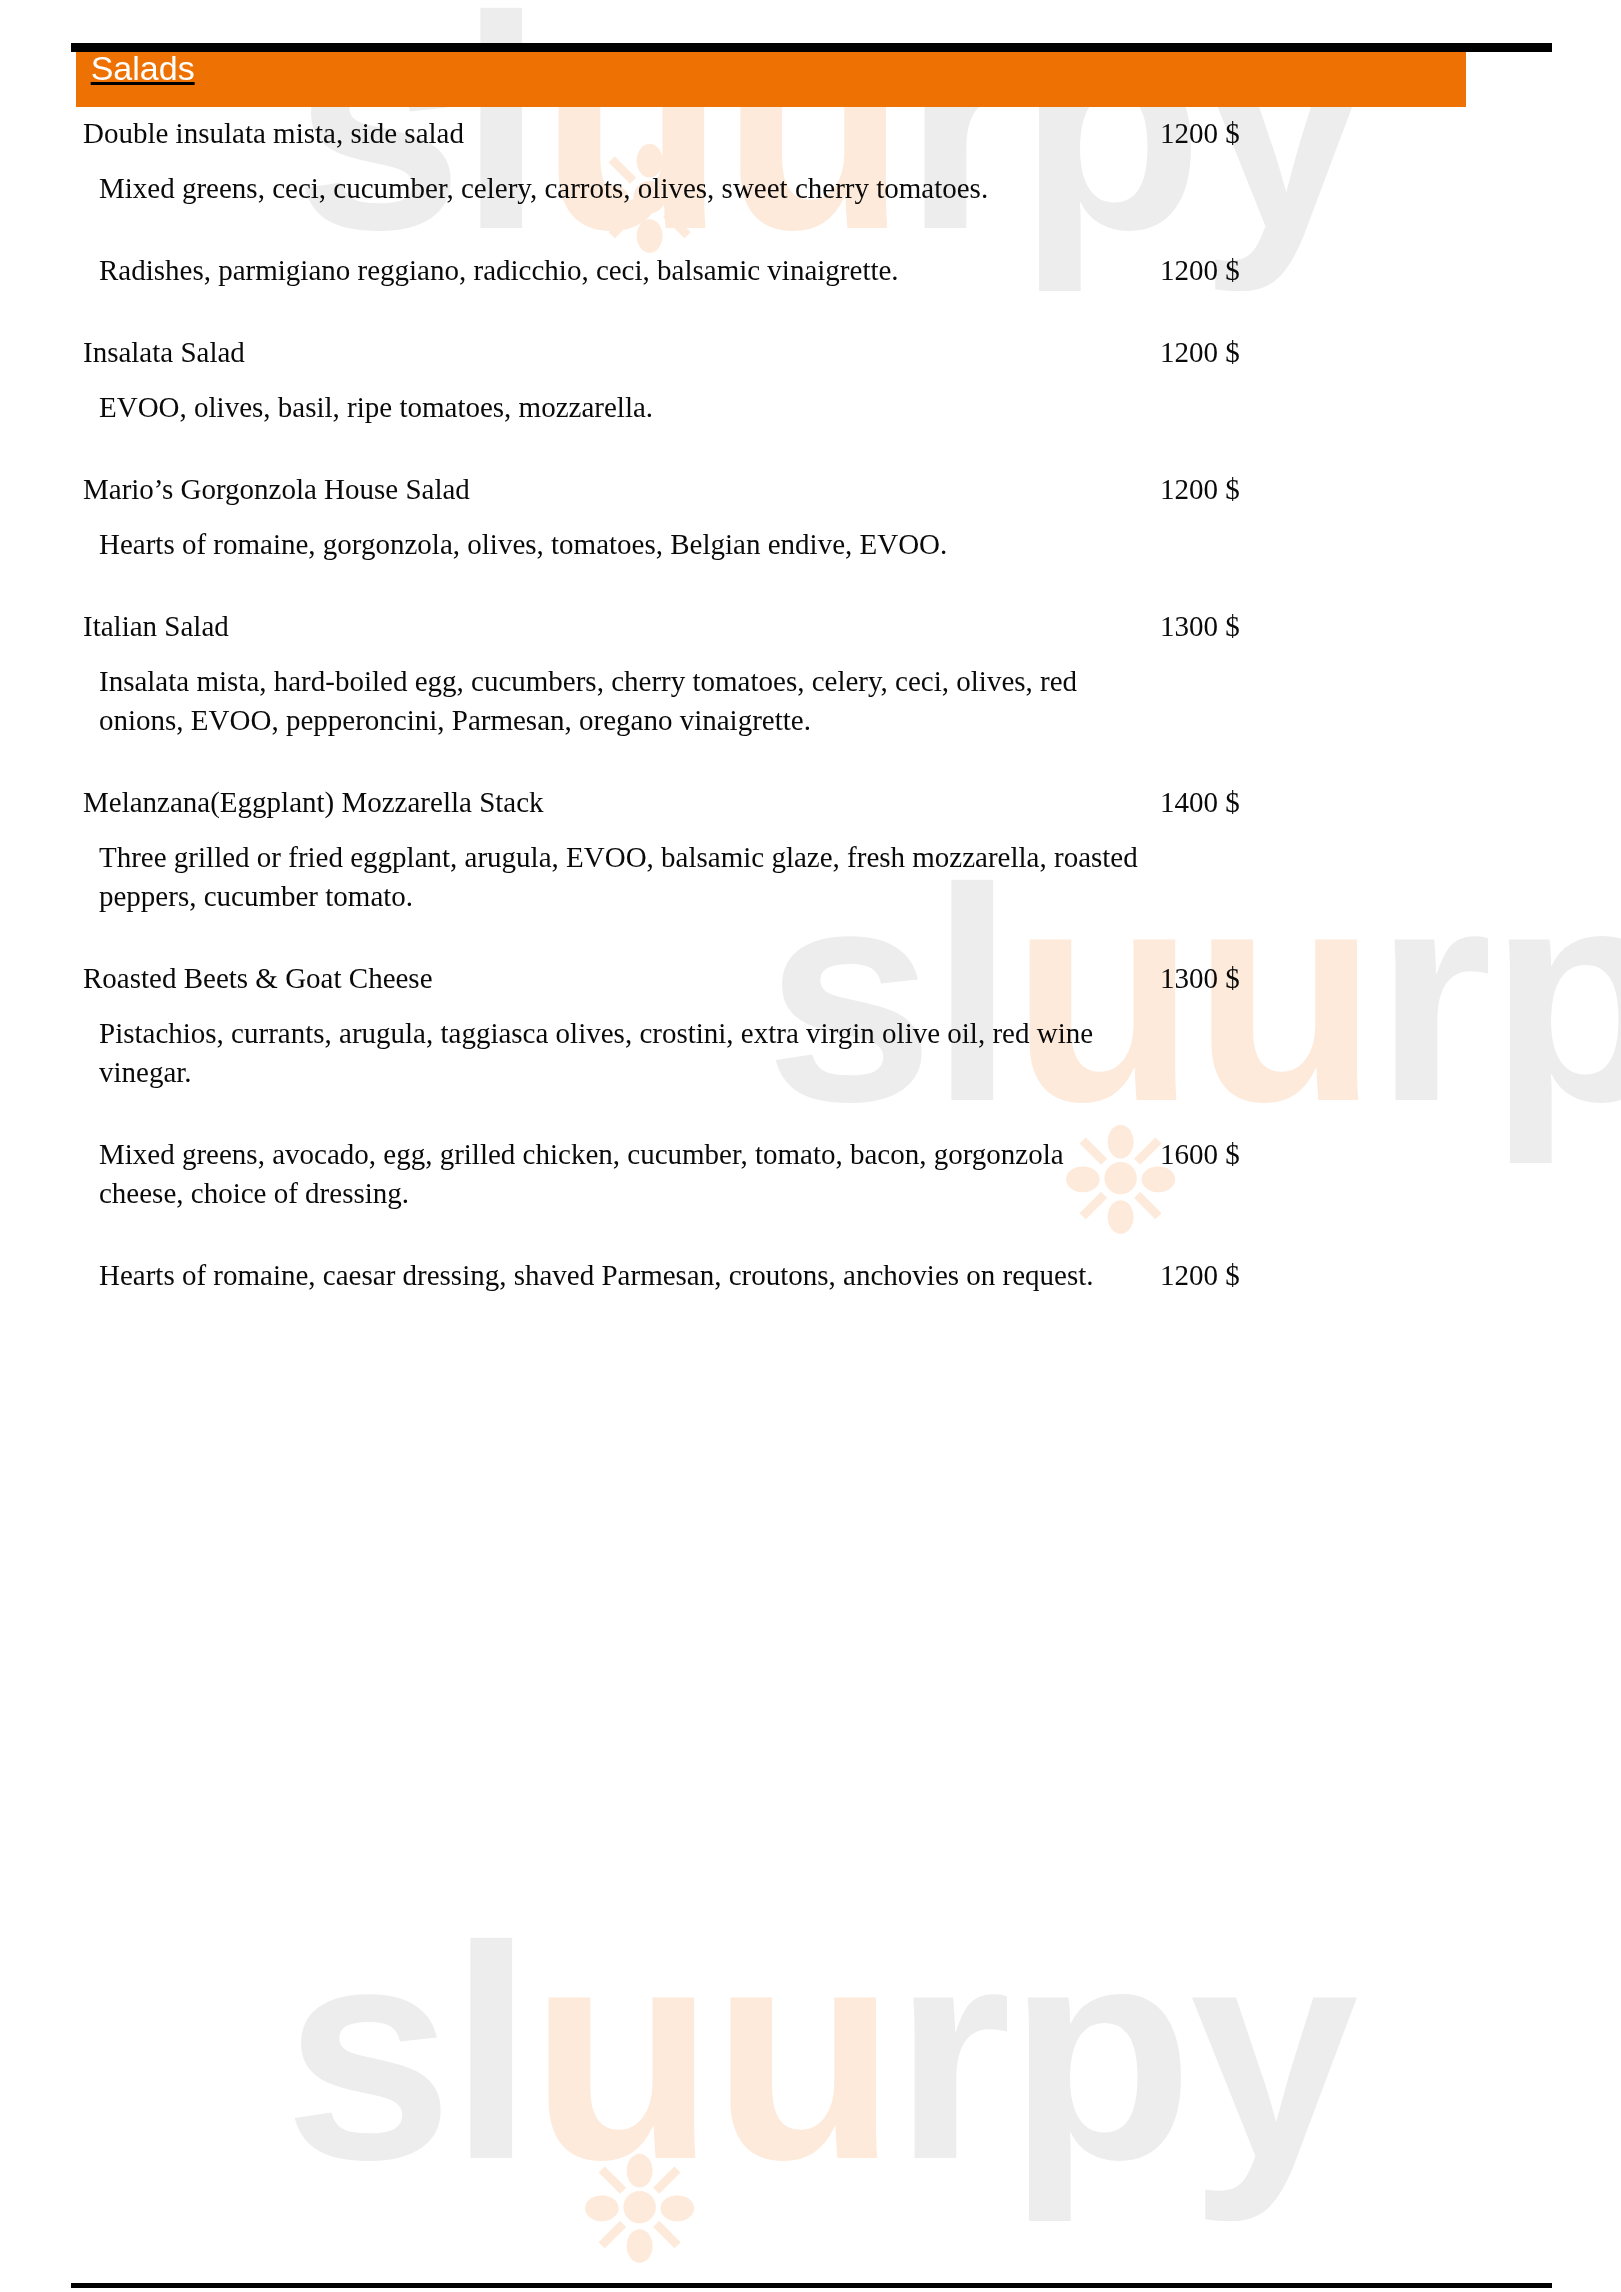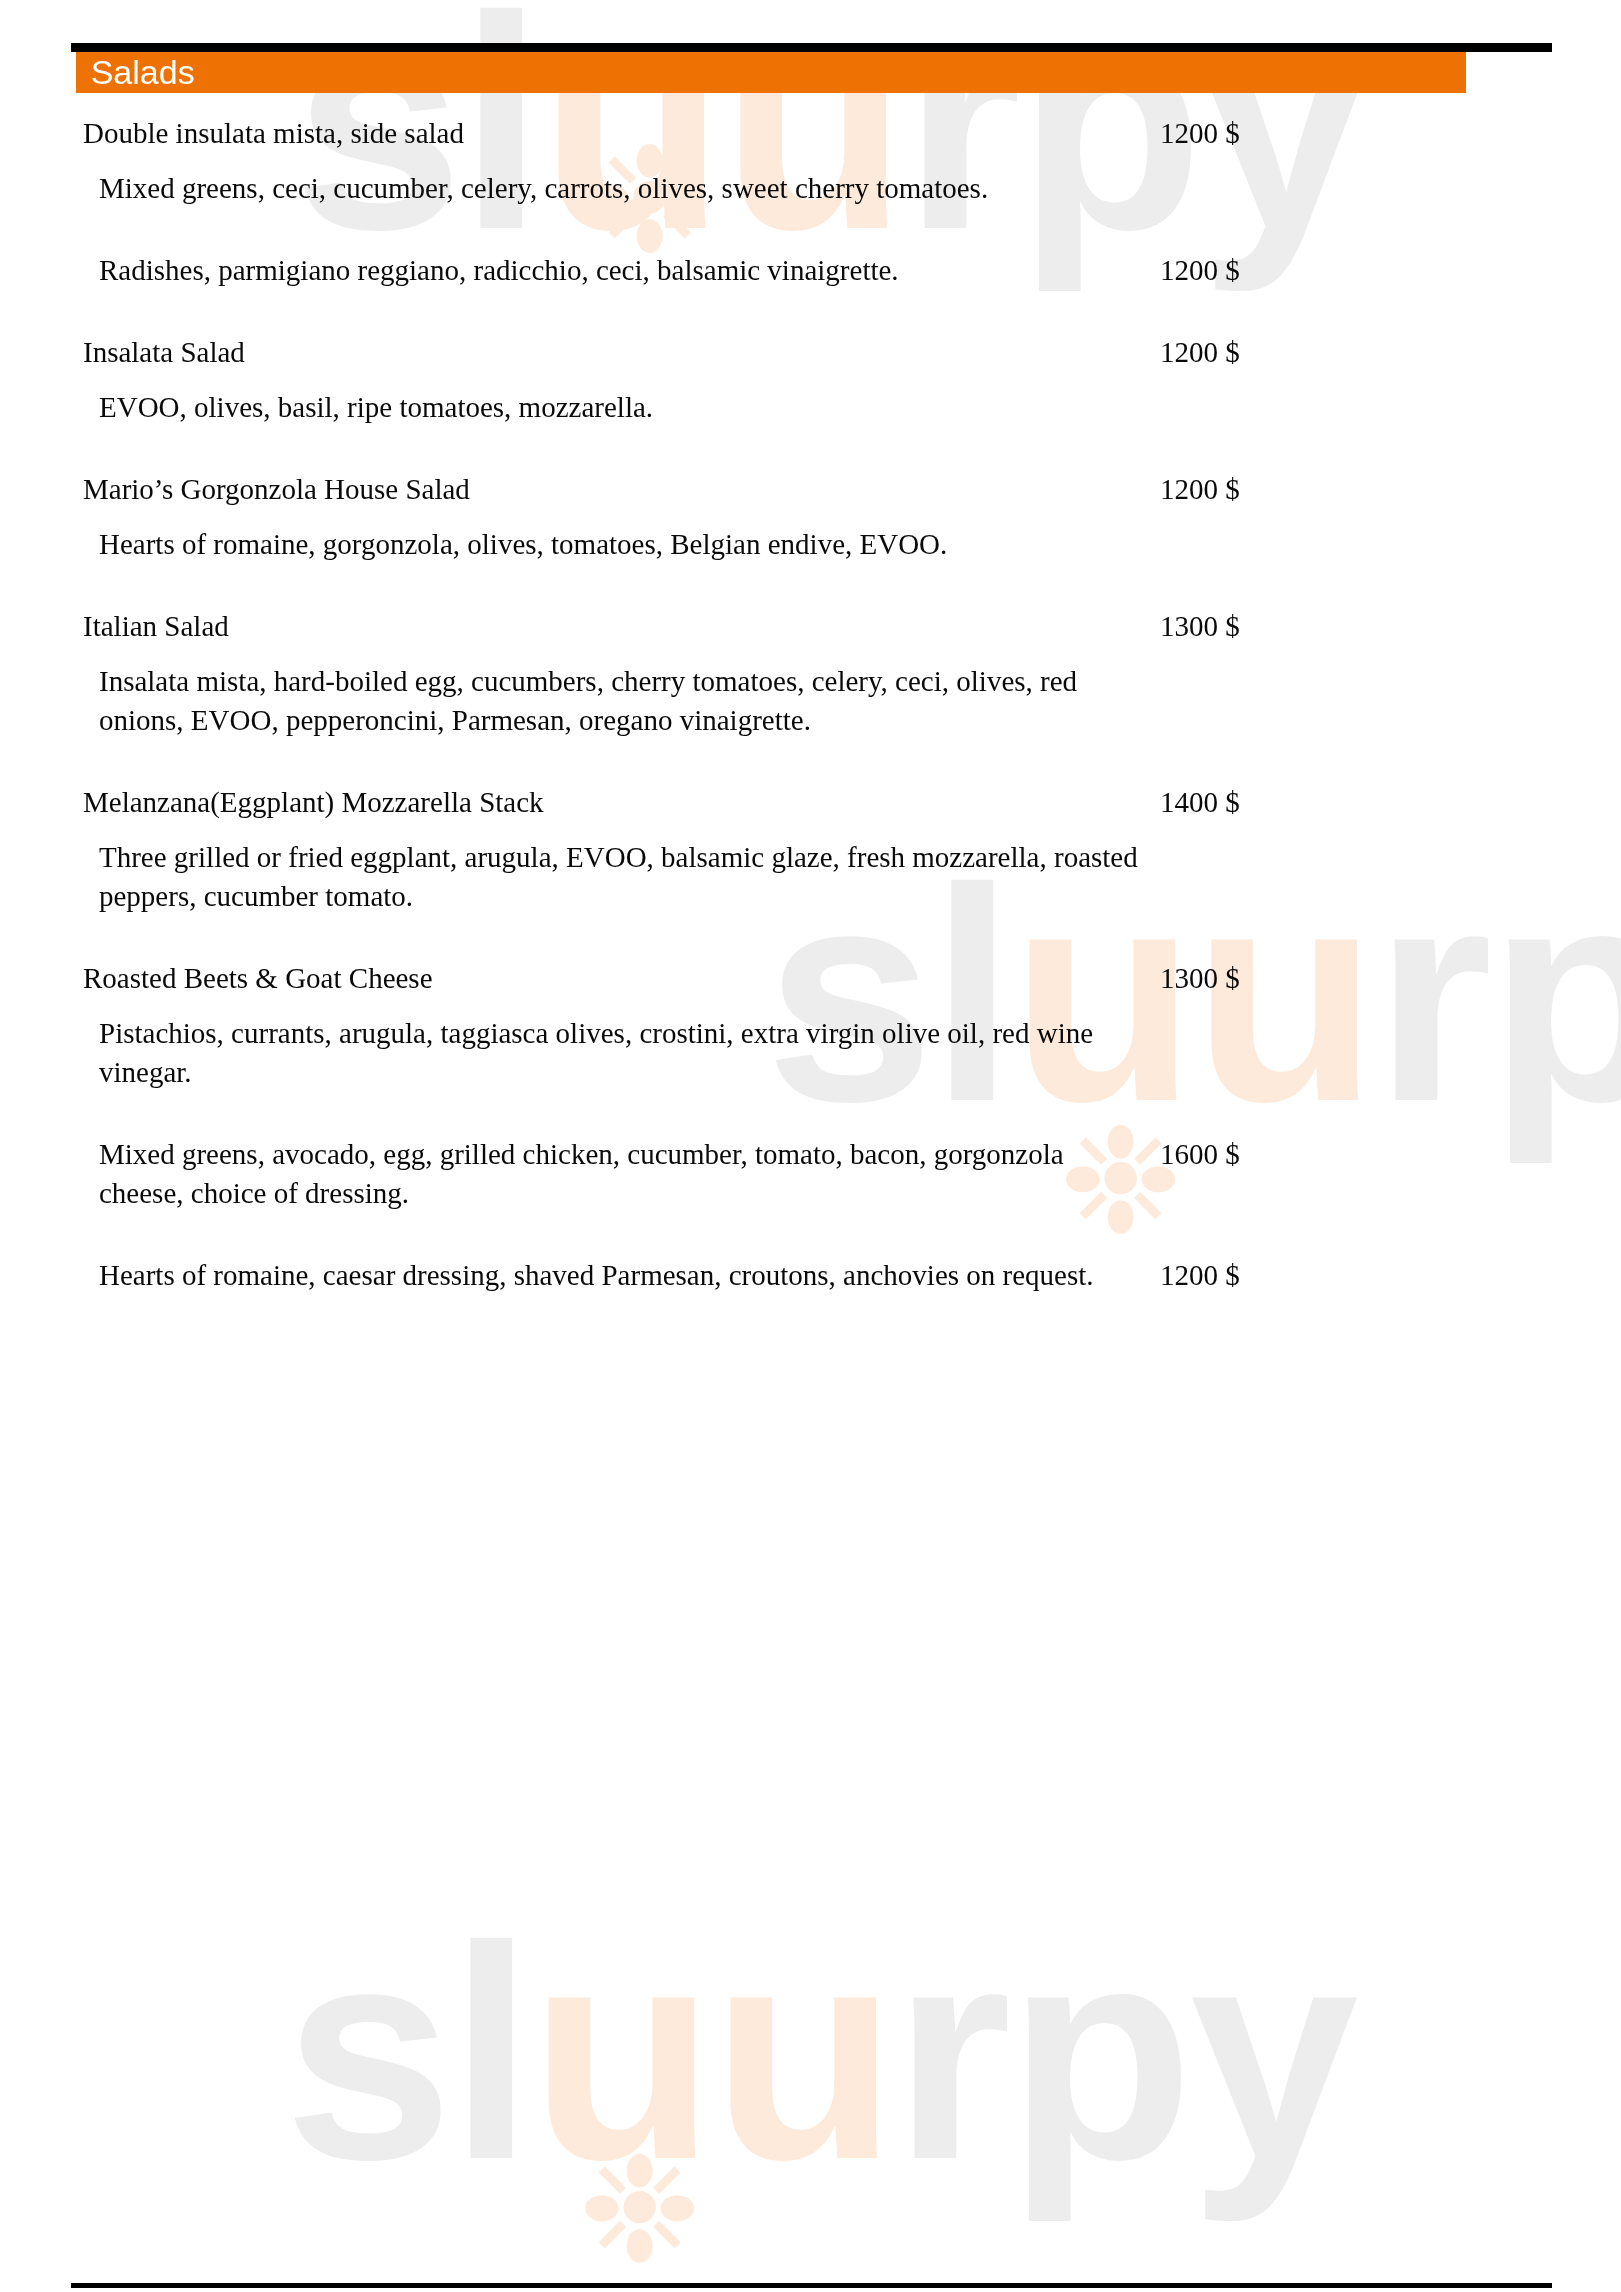--- a/index.html
+++ b/index.html
@@ -66,25 +66,26 @@
     width: 1481px;
     height: 4.9px;
     background: #000000;
   }
 
   .section-header {
     position: absolute;
     left: 76px;
     top: 52px;
     width: 1390px;
-    height: 41px;
+    height: 55px;
     background: #ee7203;
     box-sizing: border-box;
     display: flex;
-    align-items: center;
+    align-items: flex-start;
+    text-decoration: underline;
   }
   .section-header .title {
     font-family: "Liberation Sans", "DejaVu Sans", sans-serif;
     font-size: 34px;
     font-weight: 400;
     color: #ffffff;
     padding-left: 14.7px;
     line-height: 1;
     position: relative;
     top: -1px;

